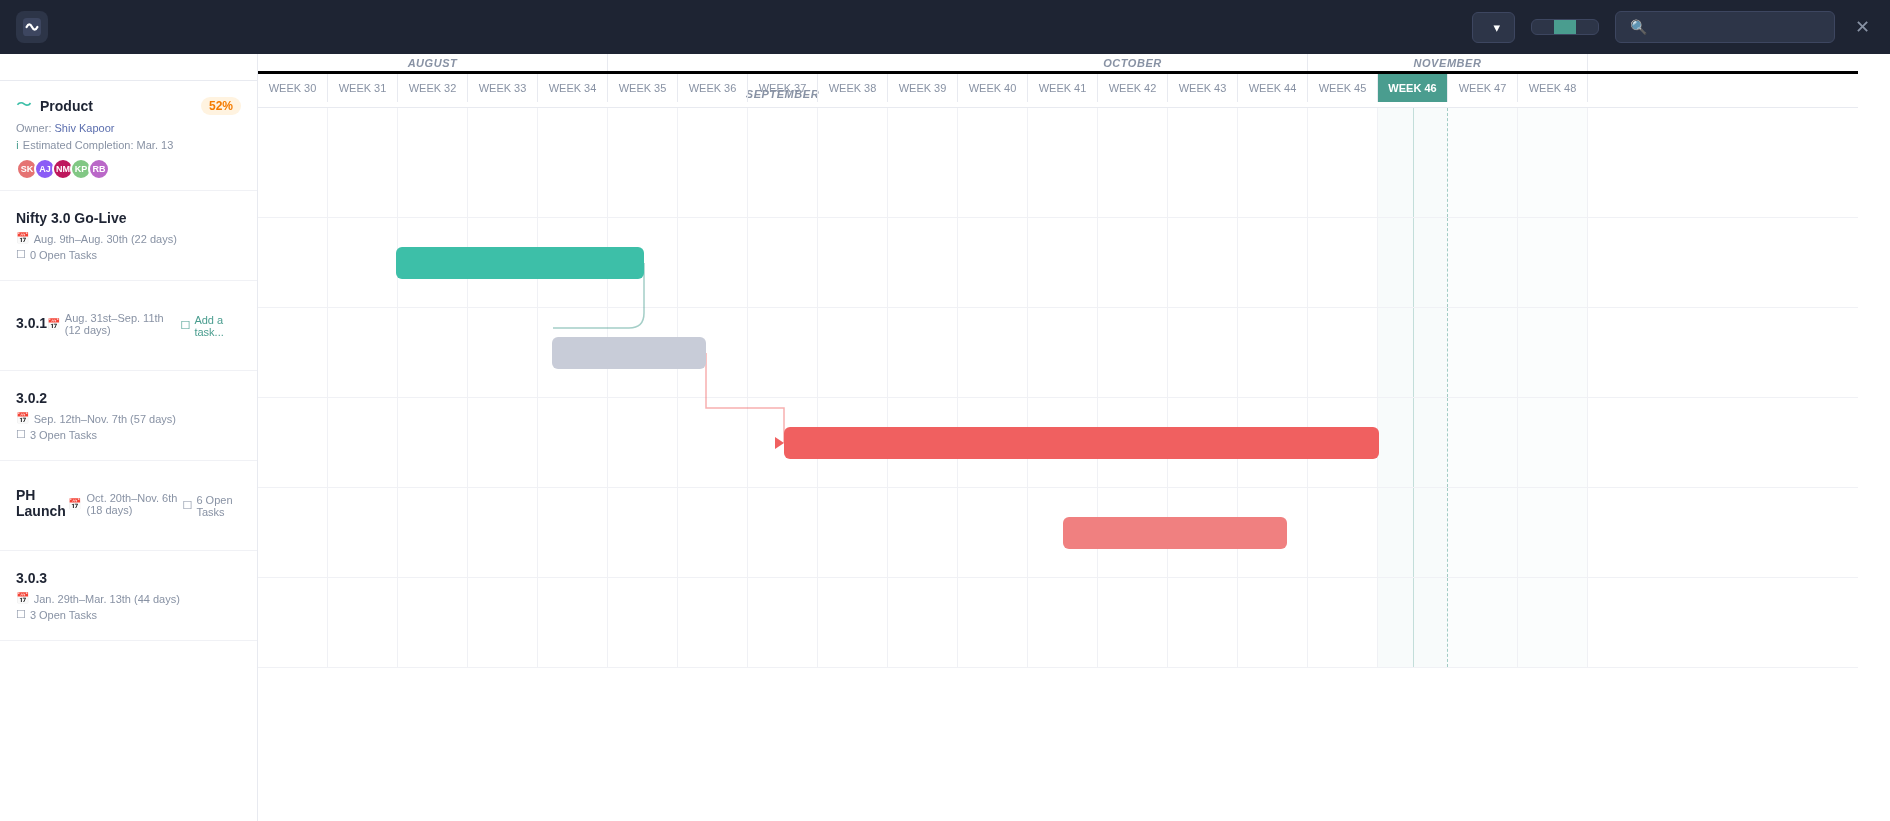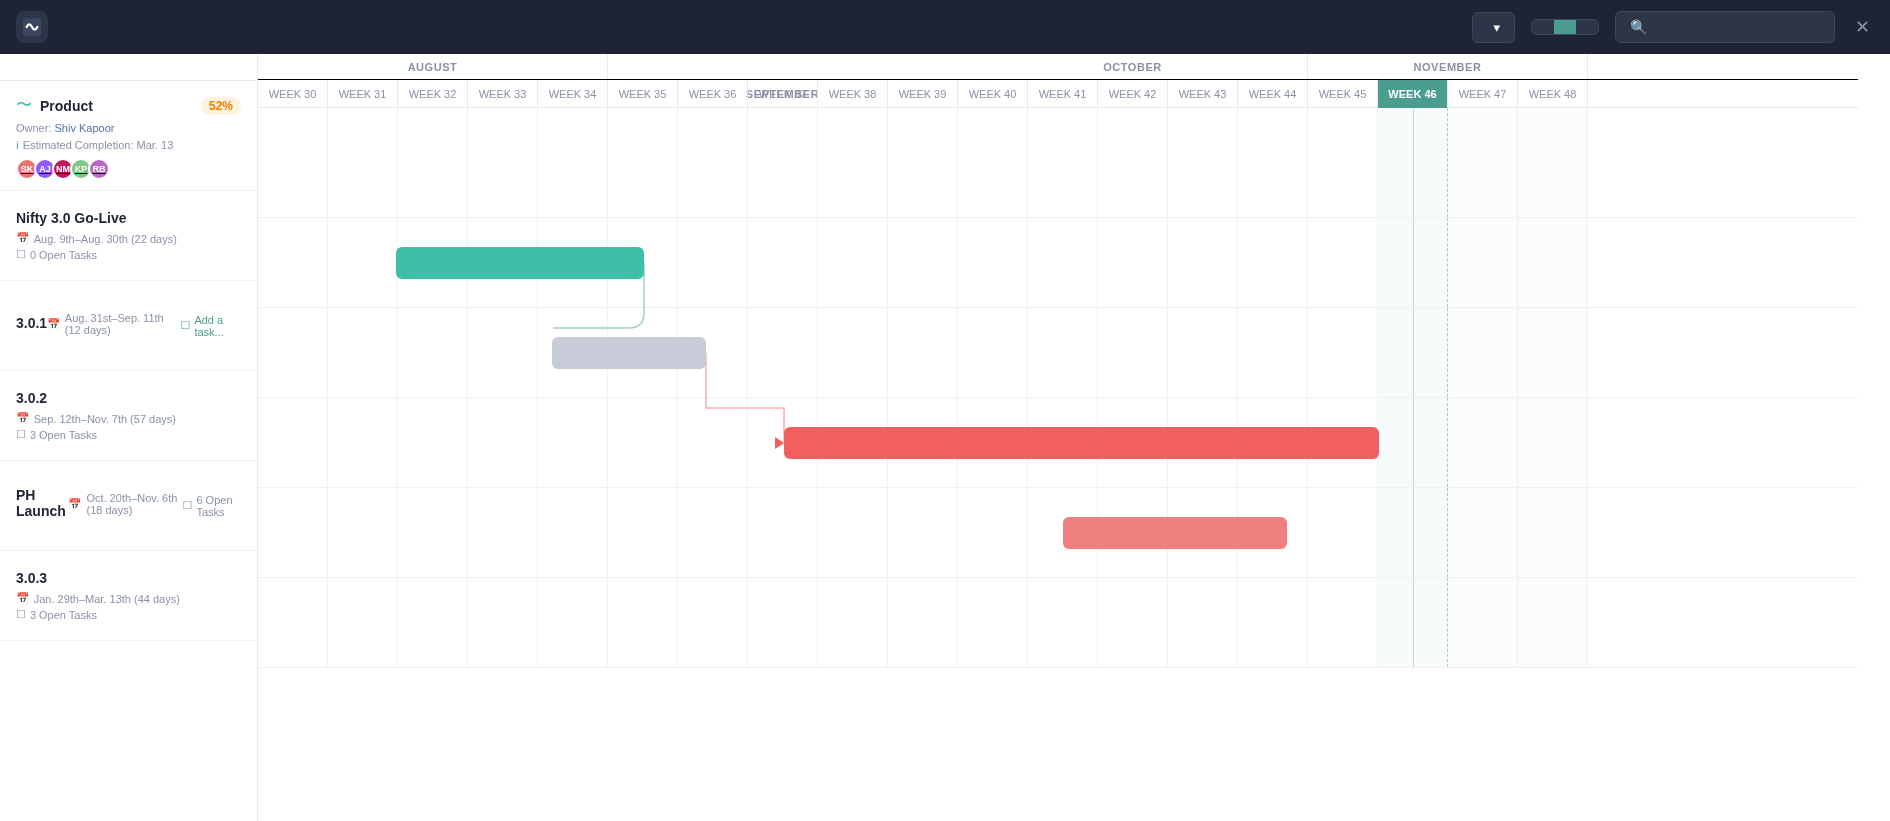--- a/index.html
+++ b/index.html
@@ -166,21 +166,20 @@
       color: #4a9d8f;
       cursor: pointer;
       display: flex;
       align-items: center;
       gap: 4px;
     }
     .avatars {
       display: flex;
       gap: -4px;
       margin-top: 6px;
-      text-decoration: underline;
     }
     .avatar {
       width: 22px; height: 22px;
       border-radius: 50%;
       border: 2px solid white;
       margin-right: -4px;
       font-size: 9px;
       display: flex; align-items: center; justify-content: center;
       font-weight: 600;
       color: white;
@@ -210,22 +209,23 @@
     .gantt-header {
       height: 54px;
       background: #fff;
       border-bottom: 1px solid #e8eaf0;
       position: sticky;
       top: 0;
       z-index: 5;
     }
     .months-row {
       display: flex;
-      height: 26px;
-      border-bottom: 1px solid #000000;
+      height: 20px;
+      border-bottom: 3px solid #000000;
+      font-style: italic;
     }
     .month-cell {
       text-align: center;
       font-size: 11px;
       color: #8892a4;
       font-weight: 600;
       letter-spacing: 0.05em;
       border-right: 1px solid #e8eaf0;
       display: flex;
       align-items: center;

